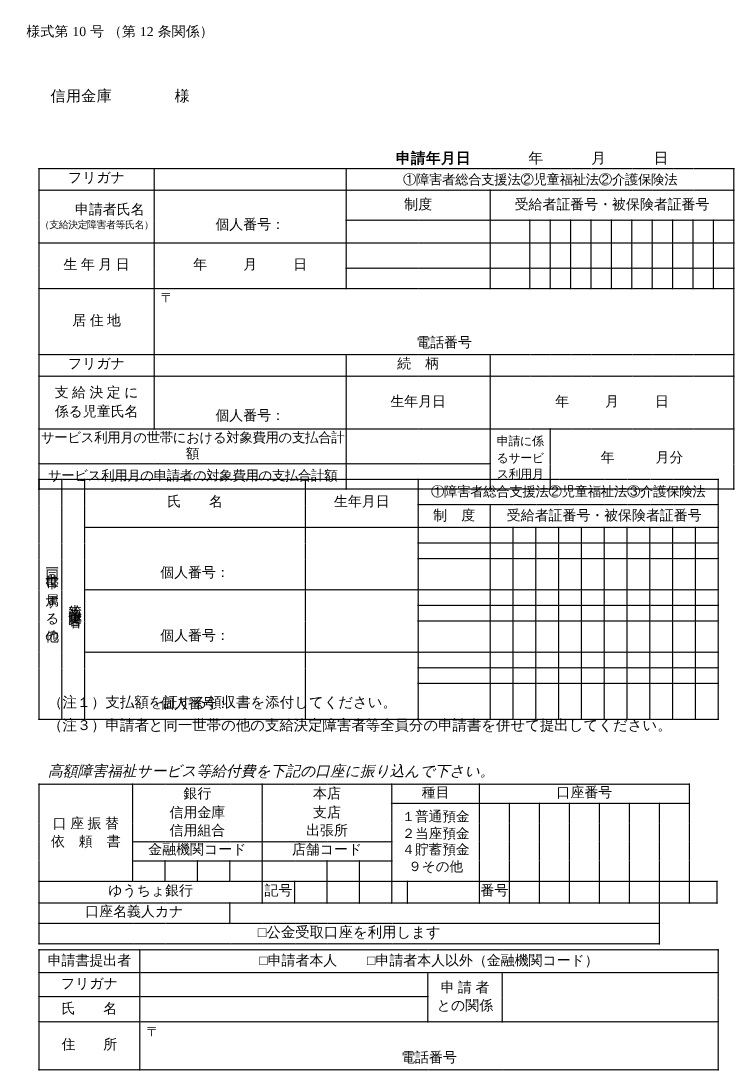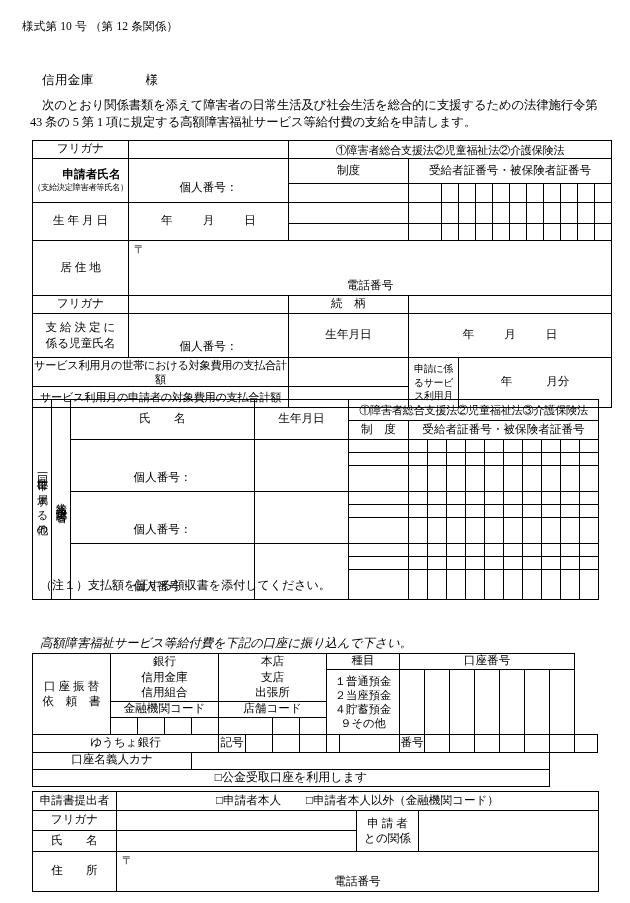--- a/index.html
+++ b/index.html
@@ -123,21 +123,21 @@
     font-size: 8.3px;
     letter-spacing: -0.4px;
     display: block;
     margin-top: 1px;
   }
   .lead {
     text-align: left;
     padding-left: 5px;
   }
   .tiny-head { font-size: 11.2px; letter-spacing:-0.3px; }
-  .bold { font-weight: bold; padding-left: 22px; }
+  .bold { font-weight: normal; padding-left: 22px; }
 
   
   td.dg { border:1px solid #000; }
 
   
   .addr-cell {
     position: relative;
     text-align: left;
   }
   .addr-cell .postal {
@@ -215,25 +215,27 @@
 
 <div class="page">
 
   <div class="form-no">様式第 10 号 （第 12 条関係）</div>
 
 
   <div class="addressee">
     <span>信用金庫</span><span class="hon">様</span>
   </div>
 
-  <div class="intro">
-    <span class="l1">次のとおり関係書類を添えて障害者の日常生活及び社会生活を総合的に支援するための法律施行令第</span>
-    <span class="l2">43 条の 5 第 1 項に規定する高額障害福祉サービス等給付費の支給を申請します。</span>
+
+  <div class="apply-date">
+    <span class="lbl">申請年月日</span>
+    <span class="y">年</span>
+    <span class="m">月</span>
+    <span class="d">日</span>
   </div>
-
 
   <table class="frm t-main">
     <colgroup>
       <col style="width:96px">
       <col style="width:160px">
       <col style="width:60px">
       <col style="width:60px">
       <col style="width:33px">
       <col style="width:17px">
         <col style="width:17px">
@@ -547,20 +549,21 @@
         <td class="dg"></td>
         <td class="dg"></td>
         <td class="dg"></td>
         <td class="dg"></td>
       </tr>
     </tbody>
   </table>
 
   <div class="notes">
     <div>（注１）支払額を証する領収書を添付してください。</div>
+    <div>（注３）申請者と同一世帯の他の支給決定障害者等全員分の申請書を併せて提出してください。</div>
   </div>
 
   <div class="bank-lead">高額障害福祉サービス等給付費を下記の口座に振り込んで下さい。</div>
 
   <table class="frm t-bank">
     <colgroup>
       <col style="width:78px">
       <col style="width:27px">
         <col style="width:27px">
         <col style="width:27px">

